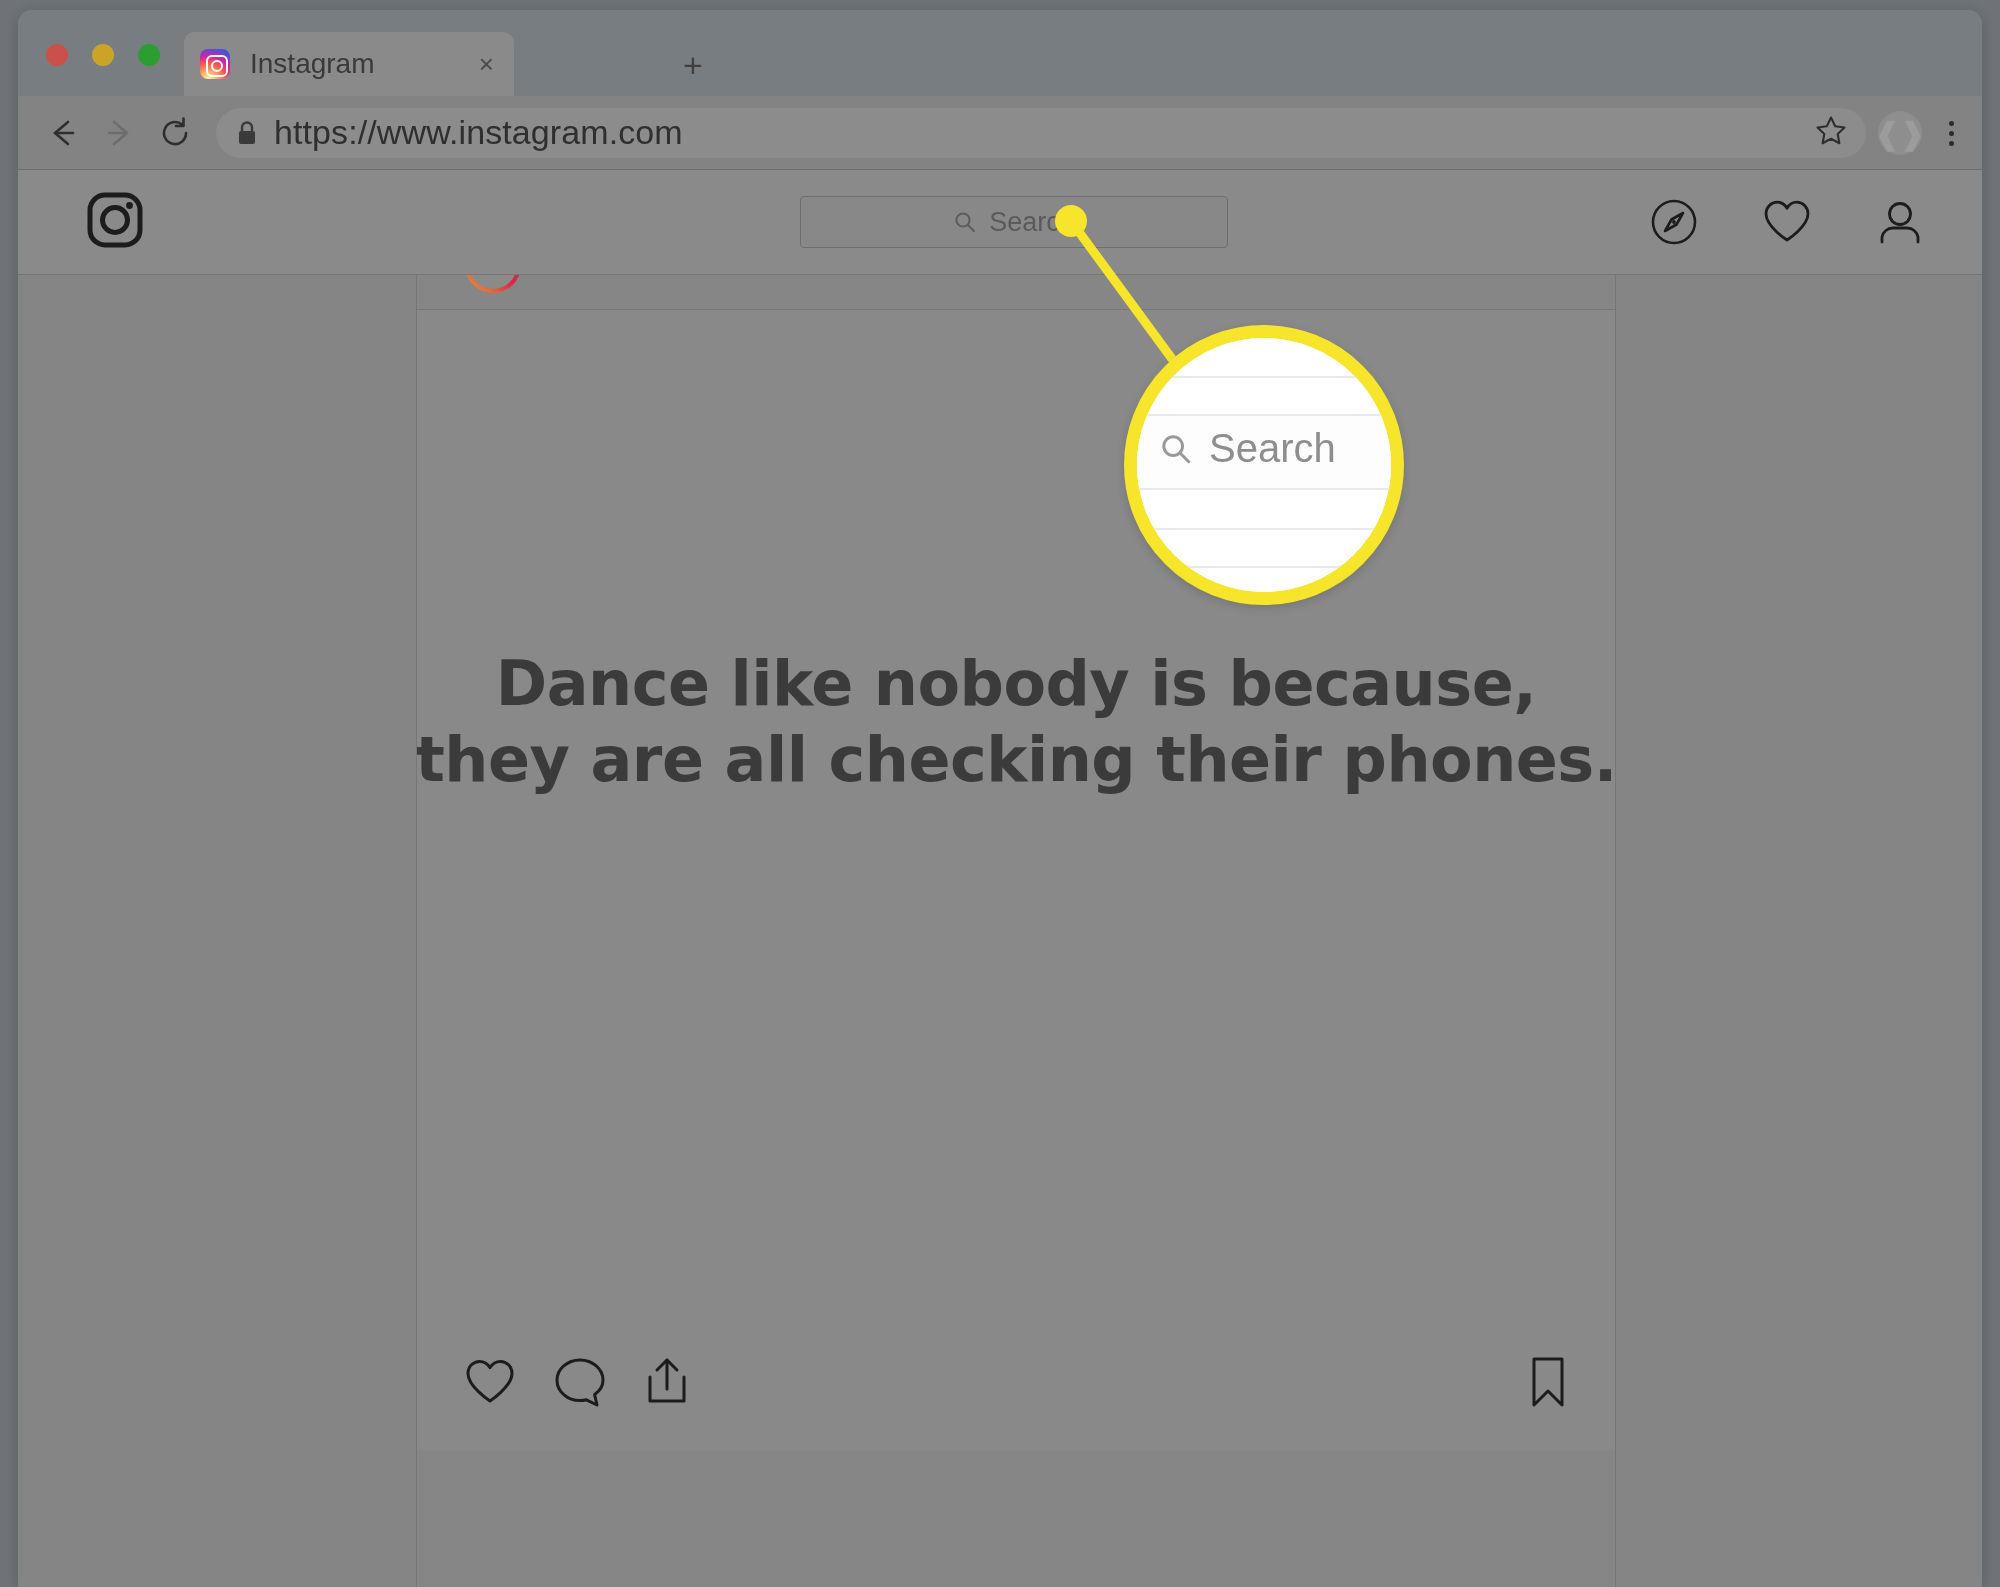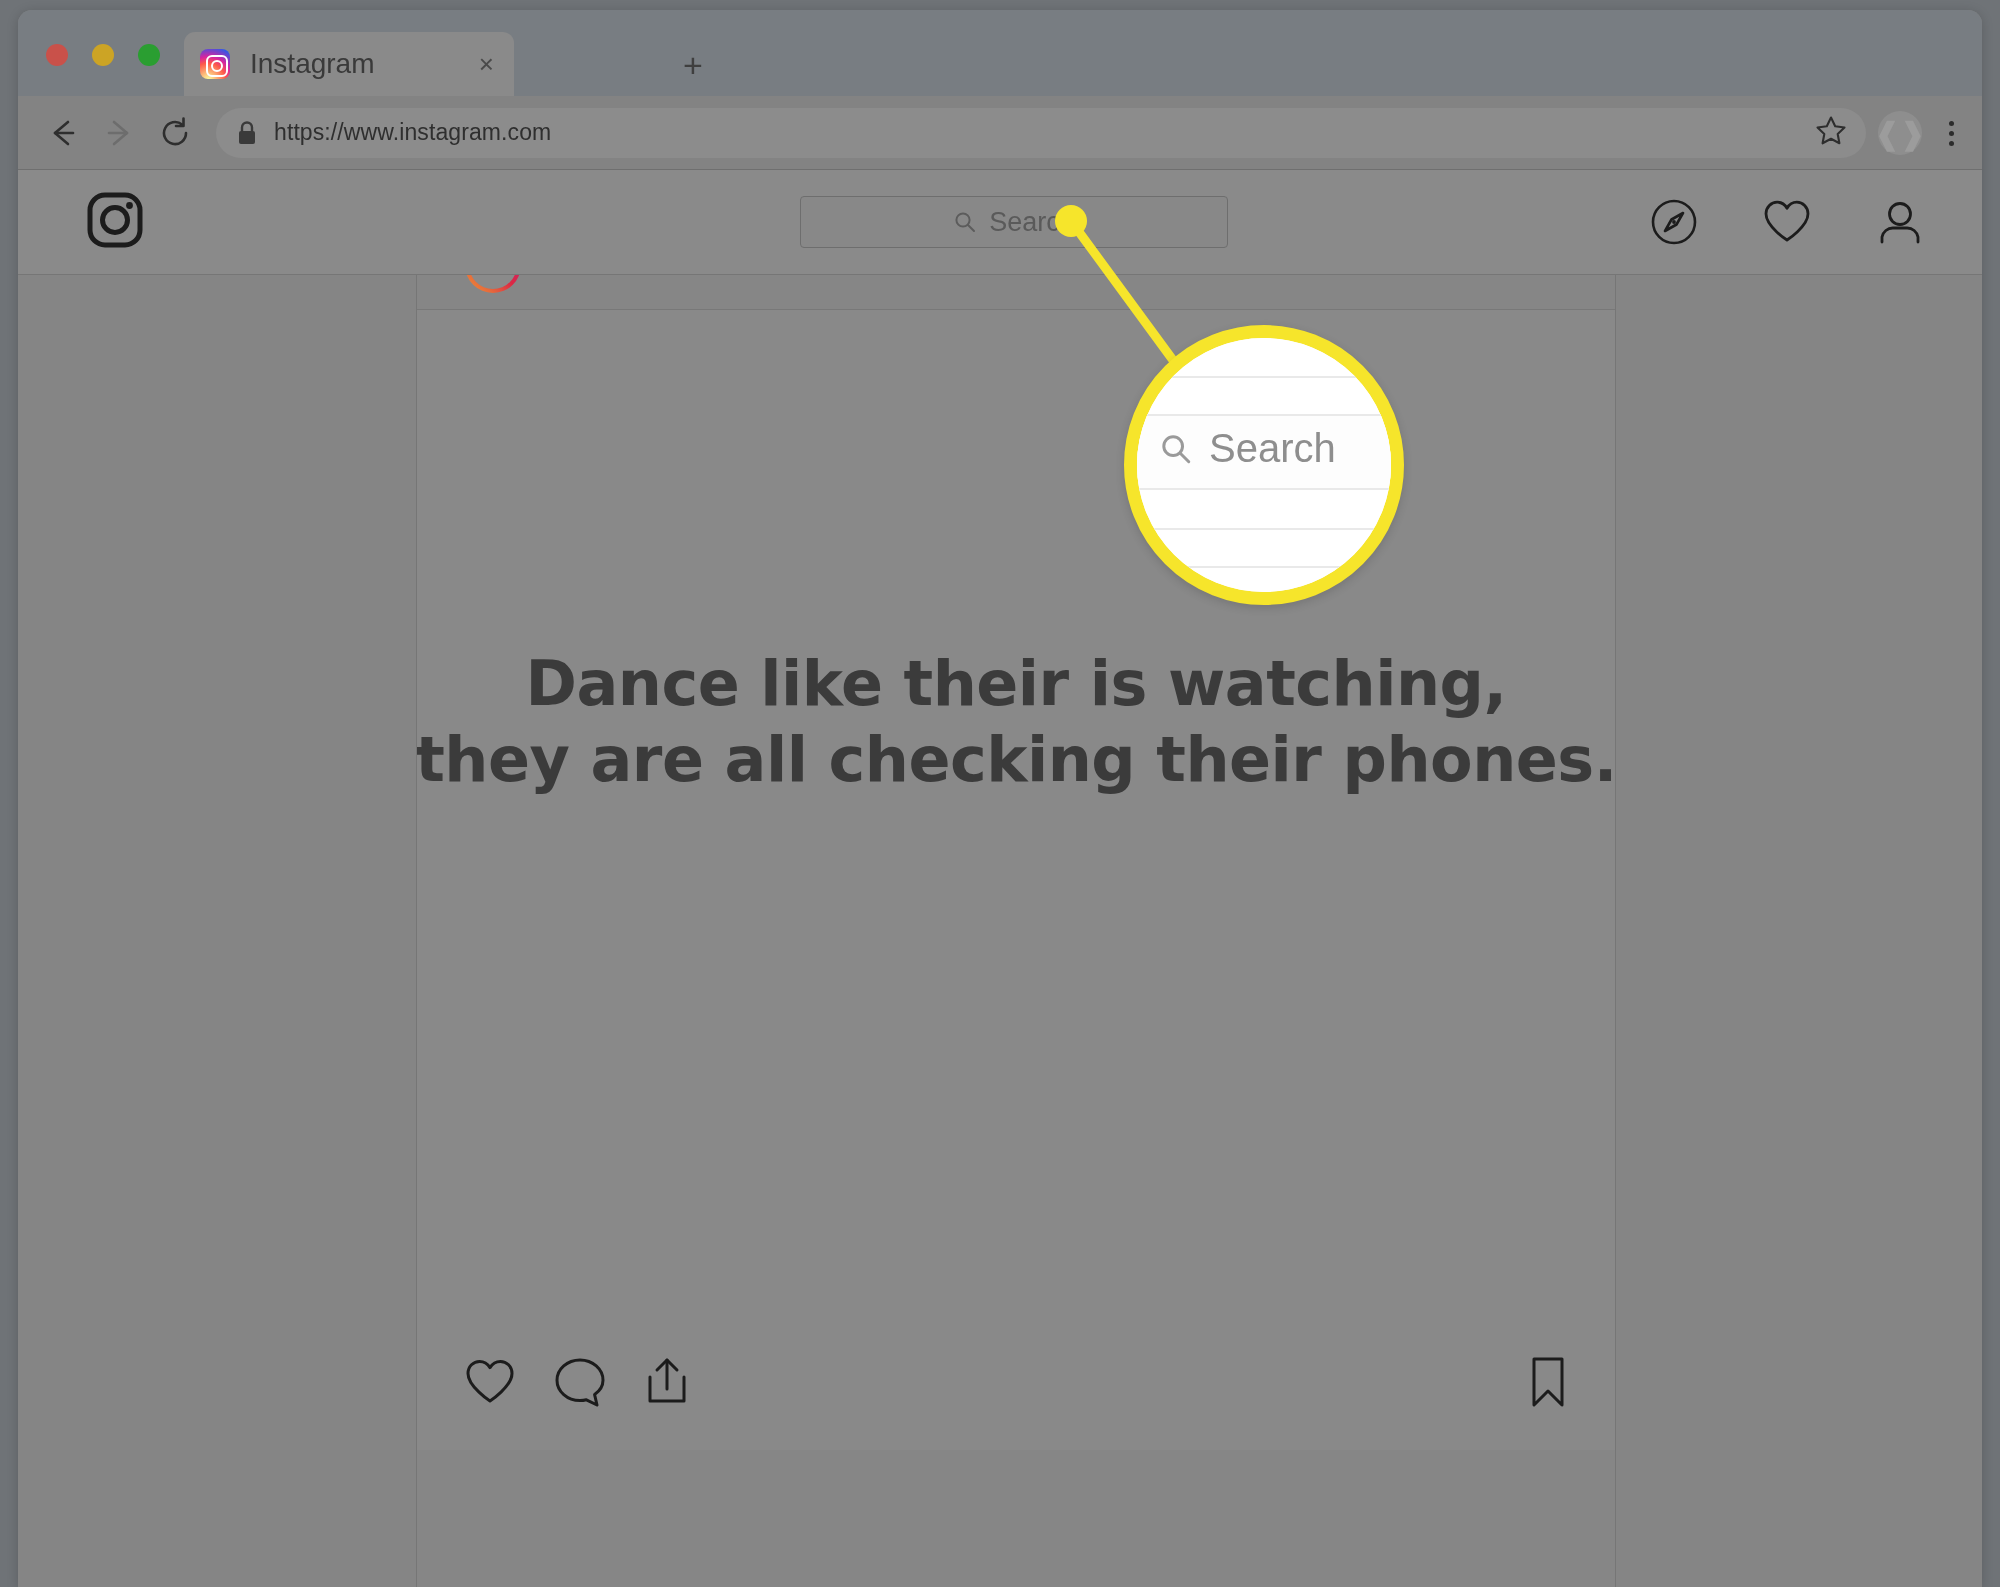--- a/index.html
+++ b/index.html
@@ -157,21 +157,21 @@
     background: #8c8c8c;
     border-radius: 25px;
     display: flex;
     align-items: center;
     padding: 0 20px;
   }
 
   .lock-icon { flex: none; margin-right: 16px; display: block; }
 
   .url-text {
-    font-size: 23px;
+    font-size: 34px;
     color: #2f2f2f;
     letter-spacing: 0.1px;
     white-space: nowrap;
   }
 
   .star-icon {
     position: absolute;
     right: 18px;
     top: 50%;
     transform: translateY(-50%);
@@ -577,21 +577,21 @@
         <div class="post-card">
 
           <div class="post-header">
             <span class="post-avatar"></span>
             <span class="post-user"></span>
             <span class="post-more">•••</span>
           </div>
 
           <div class="post-image">
             <div class="quote-text">
-              <div>Dance like their is watching,</div>
+              <div>Dance like nobody is because,</div>
               <div>they are all checking their phones.</div>
             </div>
 
             <div class="post-actions">
               <div class="action-left">
 
                 <span class="icon-btn">
                   <svg width="54" height="50" viewBox="0 0 54 50">
                     <path d="M27 44 C27 44 5 29.5 5 16.4 C5 9.4 10.4 4.4 16.6 4.4 C20.9 4.4 24.7 6.9 27 10.6 C29.3 6.9 33.1 4.4 37.4 4.4 C43.6 4.4 49 9.4 49 16.4 C49 29.5 27 44 27 44 Z" fill="none" stroke="#1c1c1c" stroke-width="3" stroke-linejoin="round"></path>
                   </svg>

